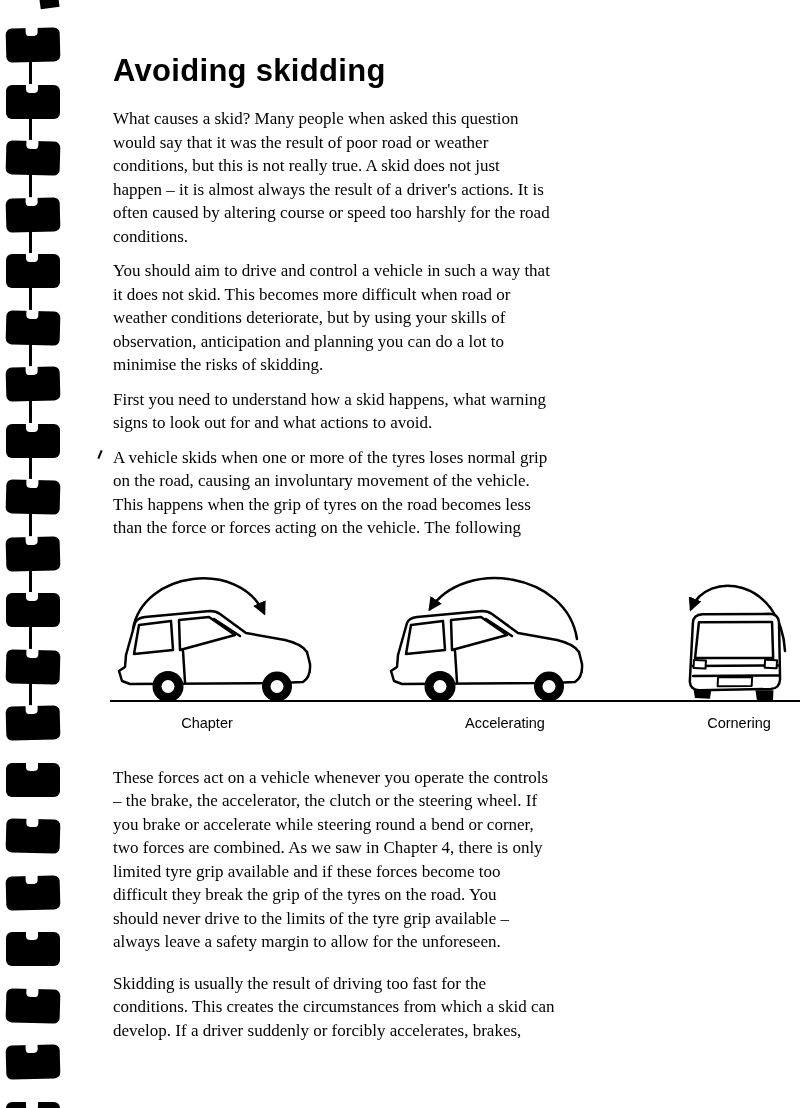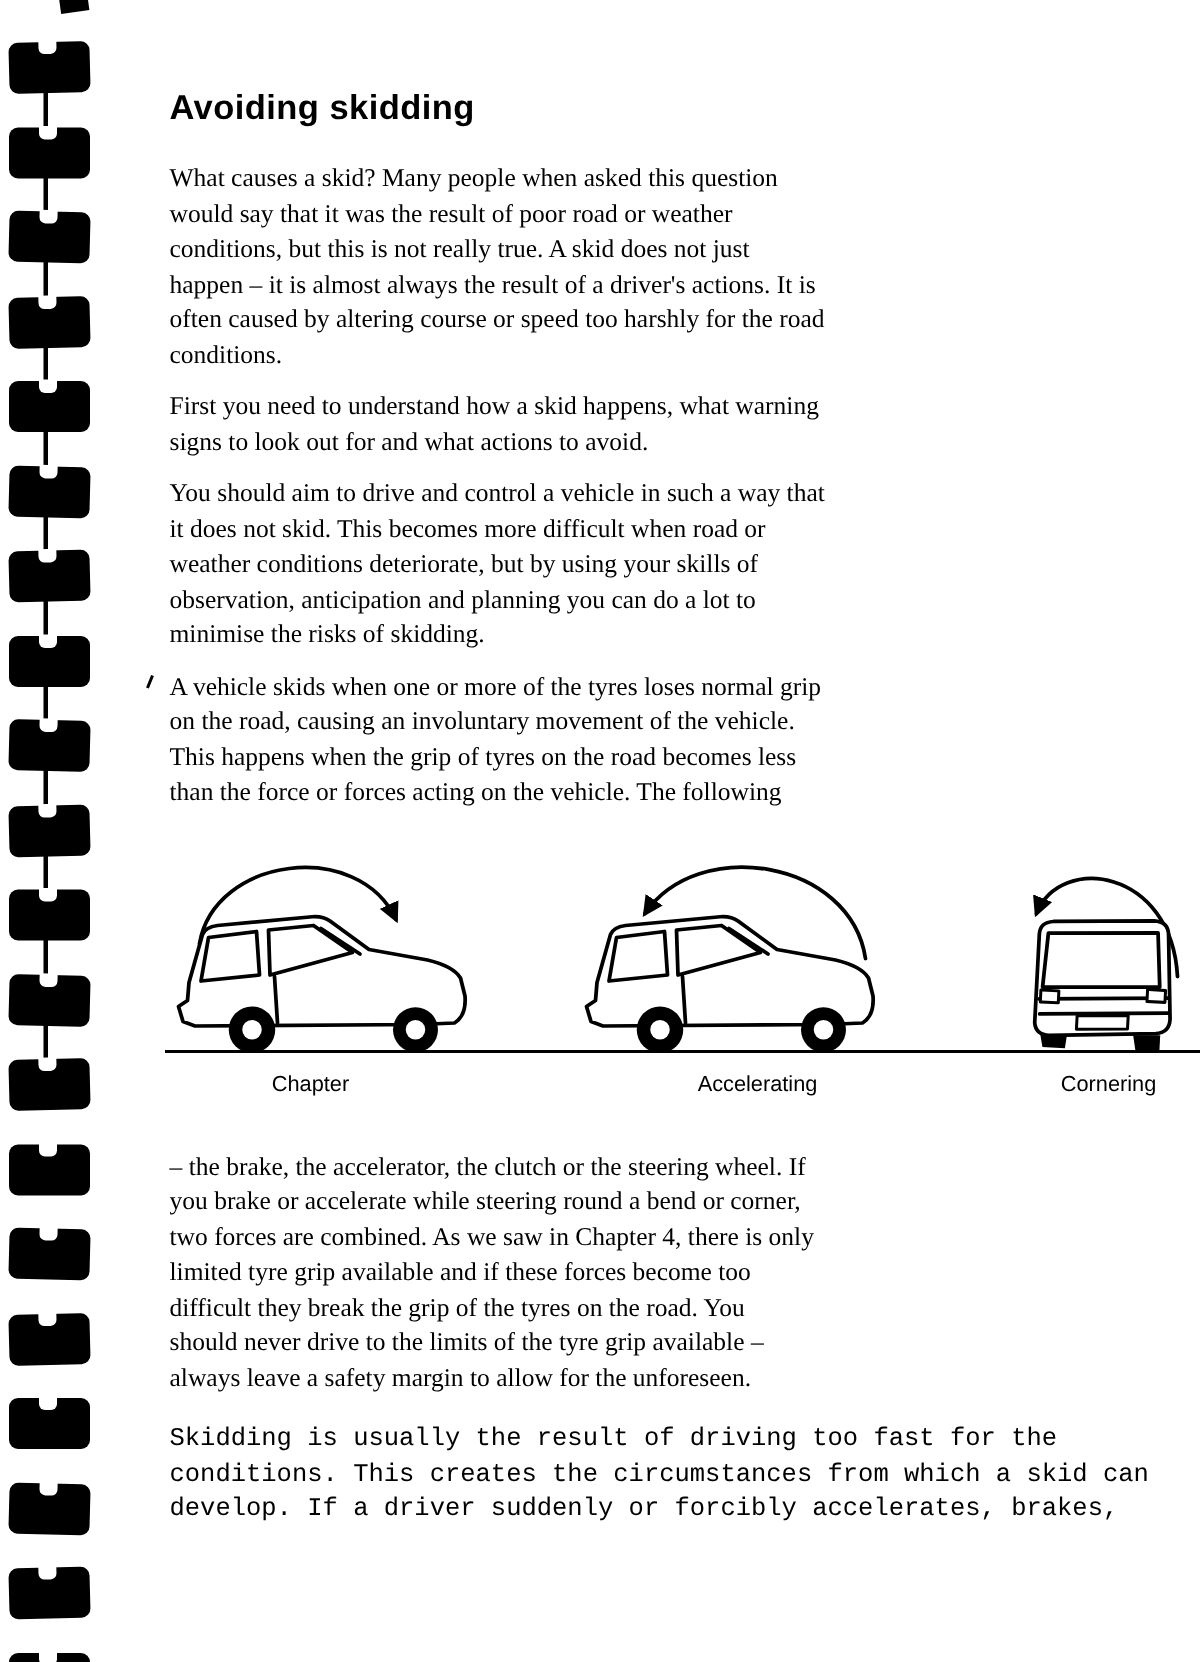--- a/index.html
+++ b/index.html
@@ -14,25 +14,25 @@
   .binding{position:absolute;left:0;top:0;width:70px;height:1108px;}
   .spine{position:absolute;left:29px;top:55px;width:3px;height:660px;background:#000;}
   .tooth{position:absolute;left:6px;width:54px;height:34px;background:#000;border-radius:6px;}
   .tooth .notch{position:absolute;left:20px;top:-1px;width:12px;height:9px;background:#fff;border-radius:0 0 4px 4px;}
   .tooth-partial{position:absolute;left:40px;top:-2px;width:19px;height:10px;background:#000;transform:rotate(-8deg);}
 
   .artifact-tick{position:absolute;left:99px;top:450px;width:2px;height:9px;background:#000;transform:rotate(22deg);}
 
   
   .content{position:absolute;left:113px;top:58px;width:580px;}
-  h1{margin:0 0 23px 0;font-family:"Liberation Sans",sans-serif;font-weight:700;font-size:23px;line-height:26px;letter-spacing:.3px;}
+  h1{margin:0 0 23px 0;font-family:"Liberation Sans",sans-serif;font-weight:700;font-size:31px;line-height:26px;letter-spacing:.3px;}
   h2{margin:20px 0 11px 0;font-family:"Liberation Sans",sans-serif;font-weight:700;font-size:17.5px;line-height:22px;letter-spacing:.2px;}
   .para{margin:0 0 11px 0;font-size:17px;line-height:23.5px;}
   .para .tline{white-space:nowrap;}
-  .para-last{margin-bottom:12px;font-family:Liberation Mono, monospace;}
+  .para-last{margin-bottom:12px;}
   .para-gap-lg{margin-top:29px;margin-bottom:18px;}
 
   
   .figure{position:relative;width:690px;height:174px;margin:23px 0 0 0;}
   .ground{position:absolute;left:-3px;top:137px;width:690px;height:2px;background:#000;}
   .carsvg{position:absolute;top:0;}
   #car-braking{left:0;width:215px;height:140px;}
   #car-accelerating{left:272px;width:215px;height:140px;}
   #car-cornering{left:556px;top:2px;width:128px;height:137px;}
   .fig-label{position:absolute;top:152px;transform:translateX(-50%);
@@ -118,29 +118,29 @@
 
     <div class="para">
         <div class="tline">What causes a skid? Many people when asked this question</div>
         <div class="tline">would say that it was the result of poor road or weather</div>
         <div class="tline">conditions, but this is not really true. A skid does not just</div>
         <div class="tline">happen – it is almost always the result of a driver's actions. It is</div>
         <div class="tline">often caused by altering course or speed too harshly for the road</div>
         <div class="tline">conditions.</div>
       </div>
     <div class="para">
-        <div class="tline">First you need to understand how a skid happens, what warning</div>
-        <div class="tline">signs to look out for and what actions to avoid.</div>
-      </div>
-    <div class="para">
         <div class="tline">You should aim to drive and control a vehicle in such a way that</div>
         <div class="tline">it does not skid. This becomes more difficult when road or</div>
         <div class="tline">weather conditions deteriorate, but by using your skills of</div>
         <div class="tline">observation, anticipation and planning you can do a lot to</div>
         <div class="tline">minimise the risks of skidding.</div>
+      </div>
+    <div class="para">
+        <div class="tline">First you need to understand how a skid happens, what warning</div>
+        <div class="tline">signs to look out for and what actions to avoid.</div>
       </div>
 
 
     <div class="para">
         <div class="tline">A vehicle skids when one or more of the tyres loses normal grip</div>
         <div class="tline">on the road, causing an involuntary movement of the vehicle.</div>
         <div class="tline">This happens when the grip of tyres on the road becomes less</div>
         <div class="tline">than the force or forces acting on the vehicle. The following</div>
       </div>
 
@@ -203,20 +203,21 @@
       </svg>
 
       <div class="ground"></div>
 
       <span class="fig-label" id="lbl-braking">Chapter</span>
       <span class="fig-label" id="lbl-accelerating">Accelerating</span>
       <span class="fig-label" id="lbl-cornering">Cornering</span>
     </div>
 
     <div class="para para-gap-lg">
+        <div class="tline">These forces act on a vehicle whenever you operate the controls</div>
         <div class="tline">– the brake, the accelerator, the clutch or the steering wheel. If</div>
         <div class="tline">you brake or accelerate while steering round a bend or corner,</div>
         <div class="tline">two forces are combined. As we saw in Chapter 4, there is only</div>
         <div class="tline">limited tyre grip available and if these forces become too</div>
         <div class="tline">difficult they break the grip of the tyres on the road. You</div>
         <div class="tline">should never drive to the limits of the tyre grip available –</div>
         <div class="tline">always leave a safety margin to allow for the unforeseen.</div>
       </div>
     <div class="para para-last">
         <div class="tline">Skidding is usually the result of driving too fast for the</div>

